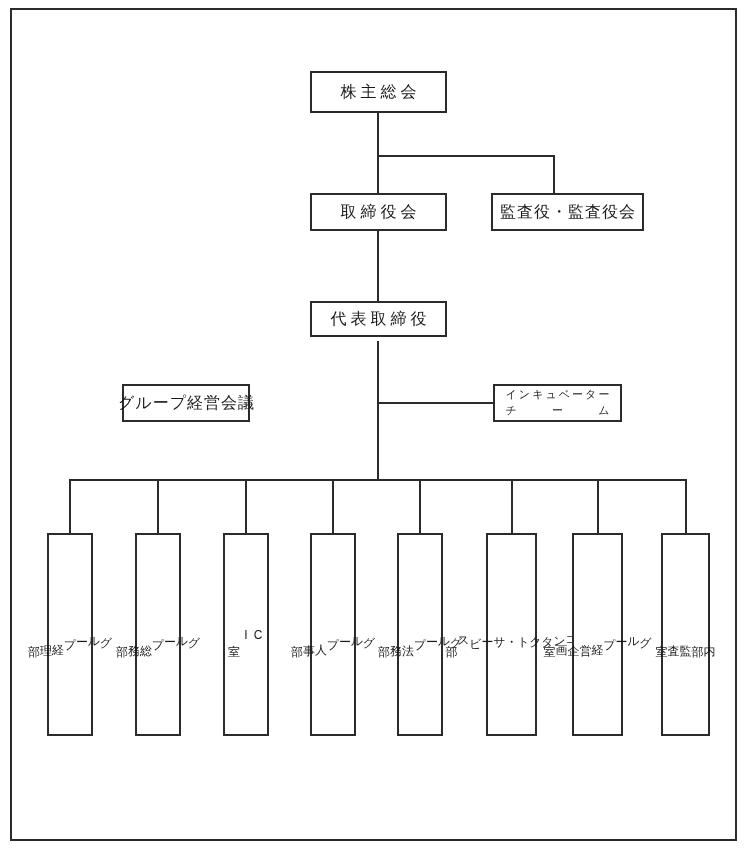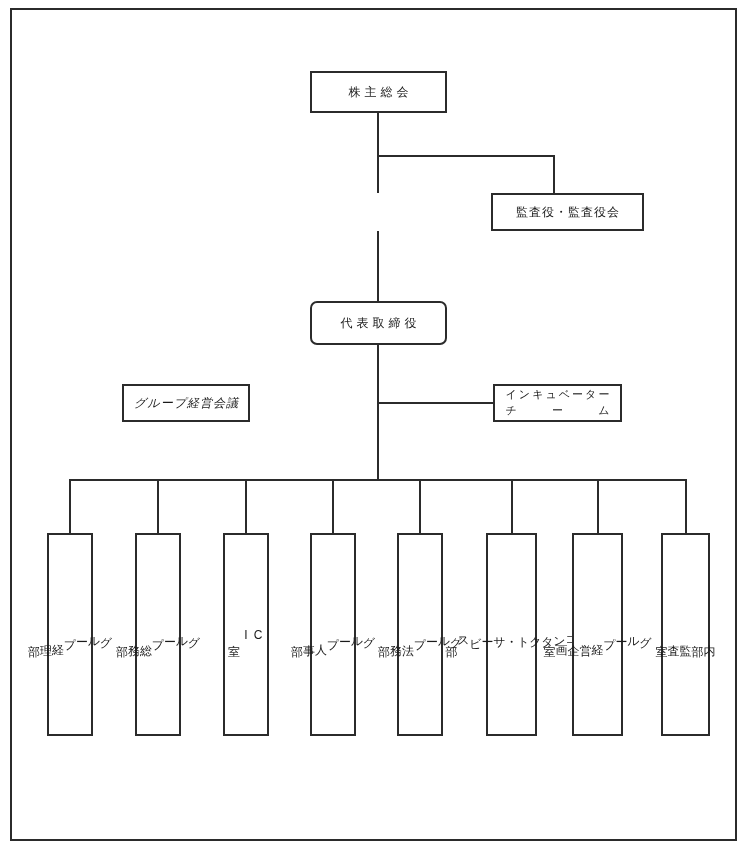--- a/index.html
+++ b/index.html
@@ -33,21 +33,21 @@
     position: absolute;
     border: 2px solid #2b2b2b;
     background: #ffffff;
     box-sizing: border-box;
     display: flex;
     align-items: center;
     justify-content: center;
     z-index: 3;
   }
   .node .label {
-    font-size: 12px;
+    font-size: 16px;
     line-height: 1.35;
     letter-spacing: 4px;
     text-indent: 4px;
     white-space: nowrap;
     text-align: center;
   }
   .node.tight .label {
     letter-spacing: 1px;
     text-indent: 1px;
   }
@@ -132,30 +132,33 @@
   <div class="conn v" style="left:419px; top:479px; height:54px;"></div>
   <div class="conn v" style="left:511px; top:479px; height:54px;"></div>
   <div class="conn v" style="left:597px; top:479px; height:54px;"></div>
   <div class="conn v" style="left:685px; top:479px; height:54px;"></div>
 
   <div class="node" style="left:310px; top:71px; width:137px; height:42px;">
     <span class="label">株主総会</span>
   </div>
 
 
+  <div class="node" style="left:310px; top:193px; width:137px; height:38px;">
+    <span class="label">取締役会</span>
+  </div>
 
   <div class="node tight" style="left:491px; top:193px; width:153px; height:38px;">
     <span class="label">監査役・監査役会</span>
   </div>
 
-  <div class="node" style="left:310px; top:301px; width:137px; height:44px;border-radius:7px;">
+  <div class="node" style="left:310px; top:301px; width:137px; height:36px;">
     <span class="label">代表取締役</span>
   </div>
 
-  <div class="node tight" style="left:122px; top:384px; width:128px; height:38px;font-style:italic;">
+  <div class="node tight" style="left:122px; top:384px; width:128px; height:38px;">
     <span class="label">グループ経営会議</span>
   </div>
 
   <div class="node twoline" style="left:493px; top:384px; width:129px; height:38px;">
     <span class="label">
       <span class="ln">
           <span>イ</span>
           <span>ン</span>
           <span>キ</span>
           <span>ュ</span>

